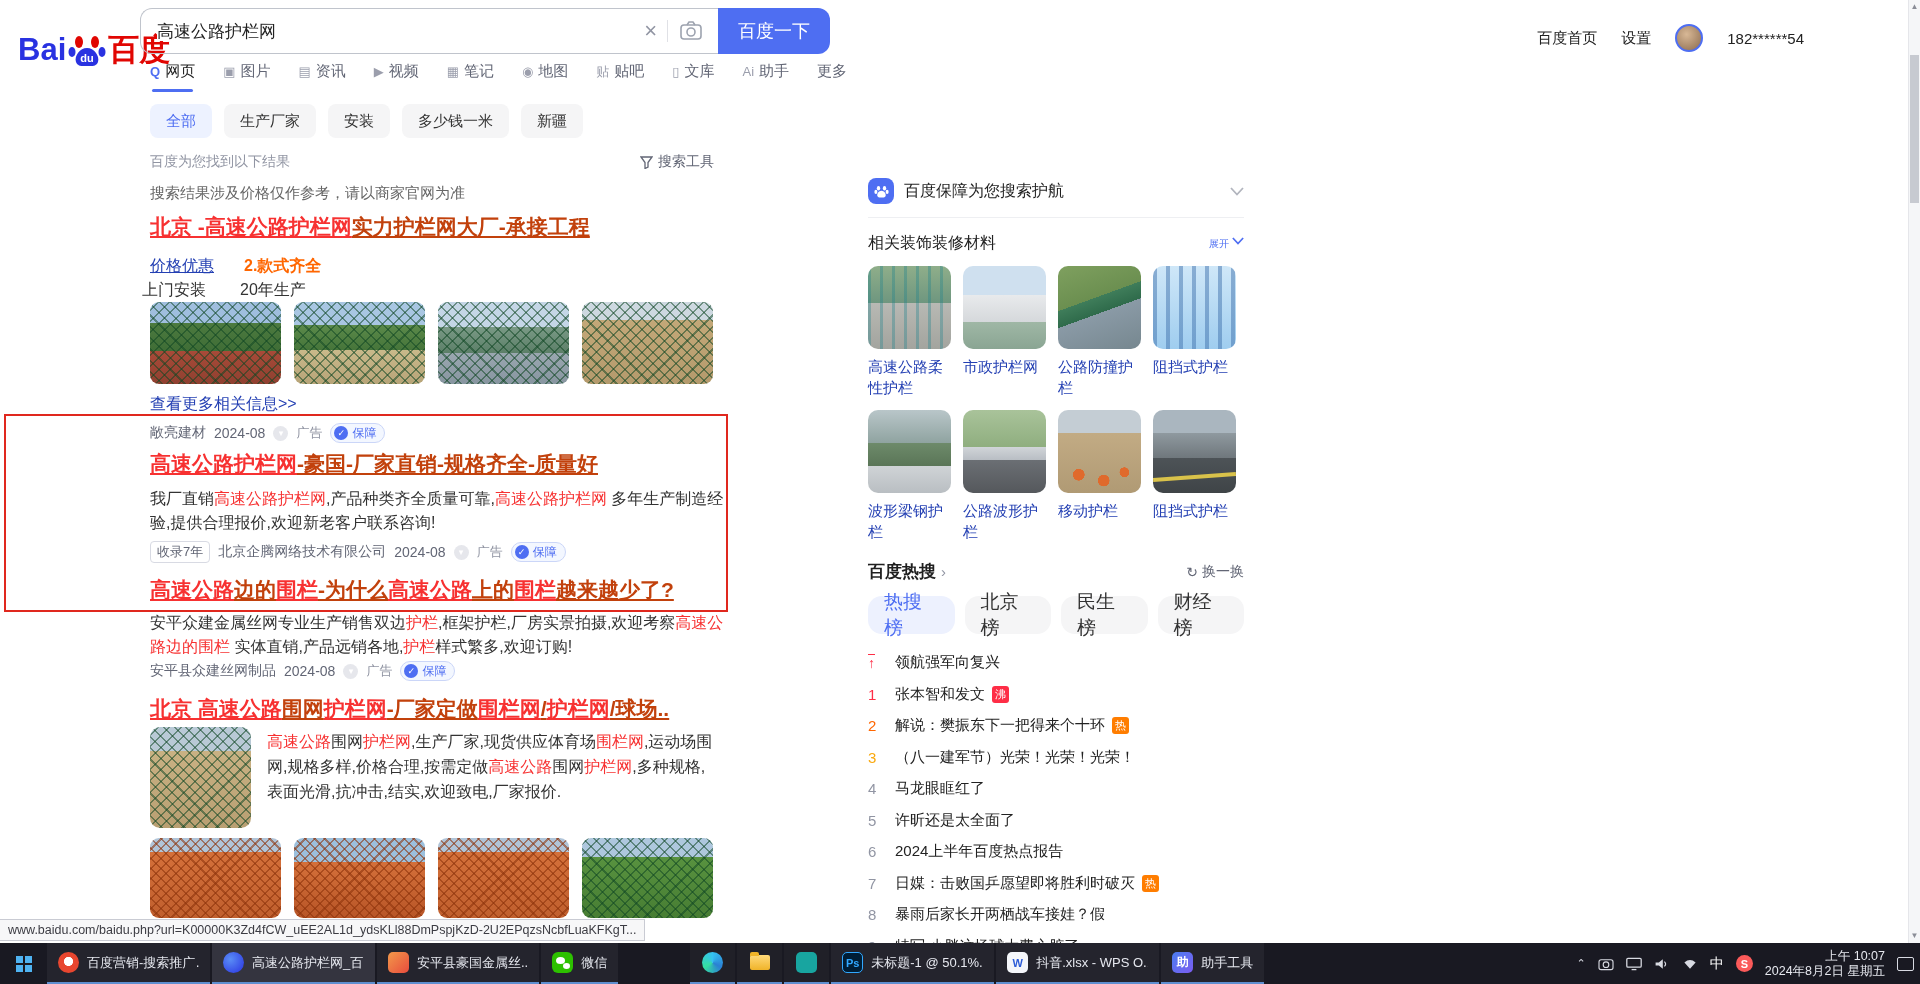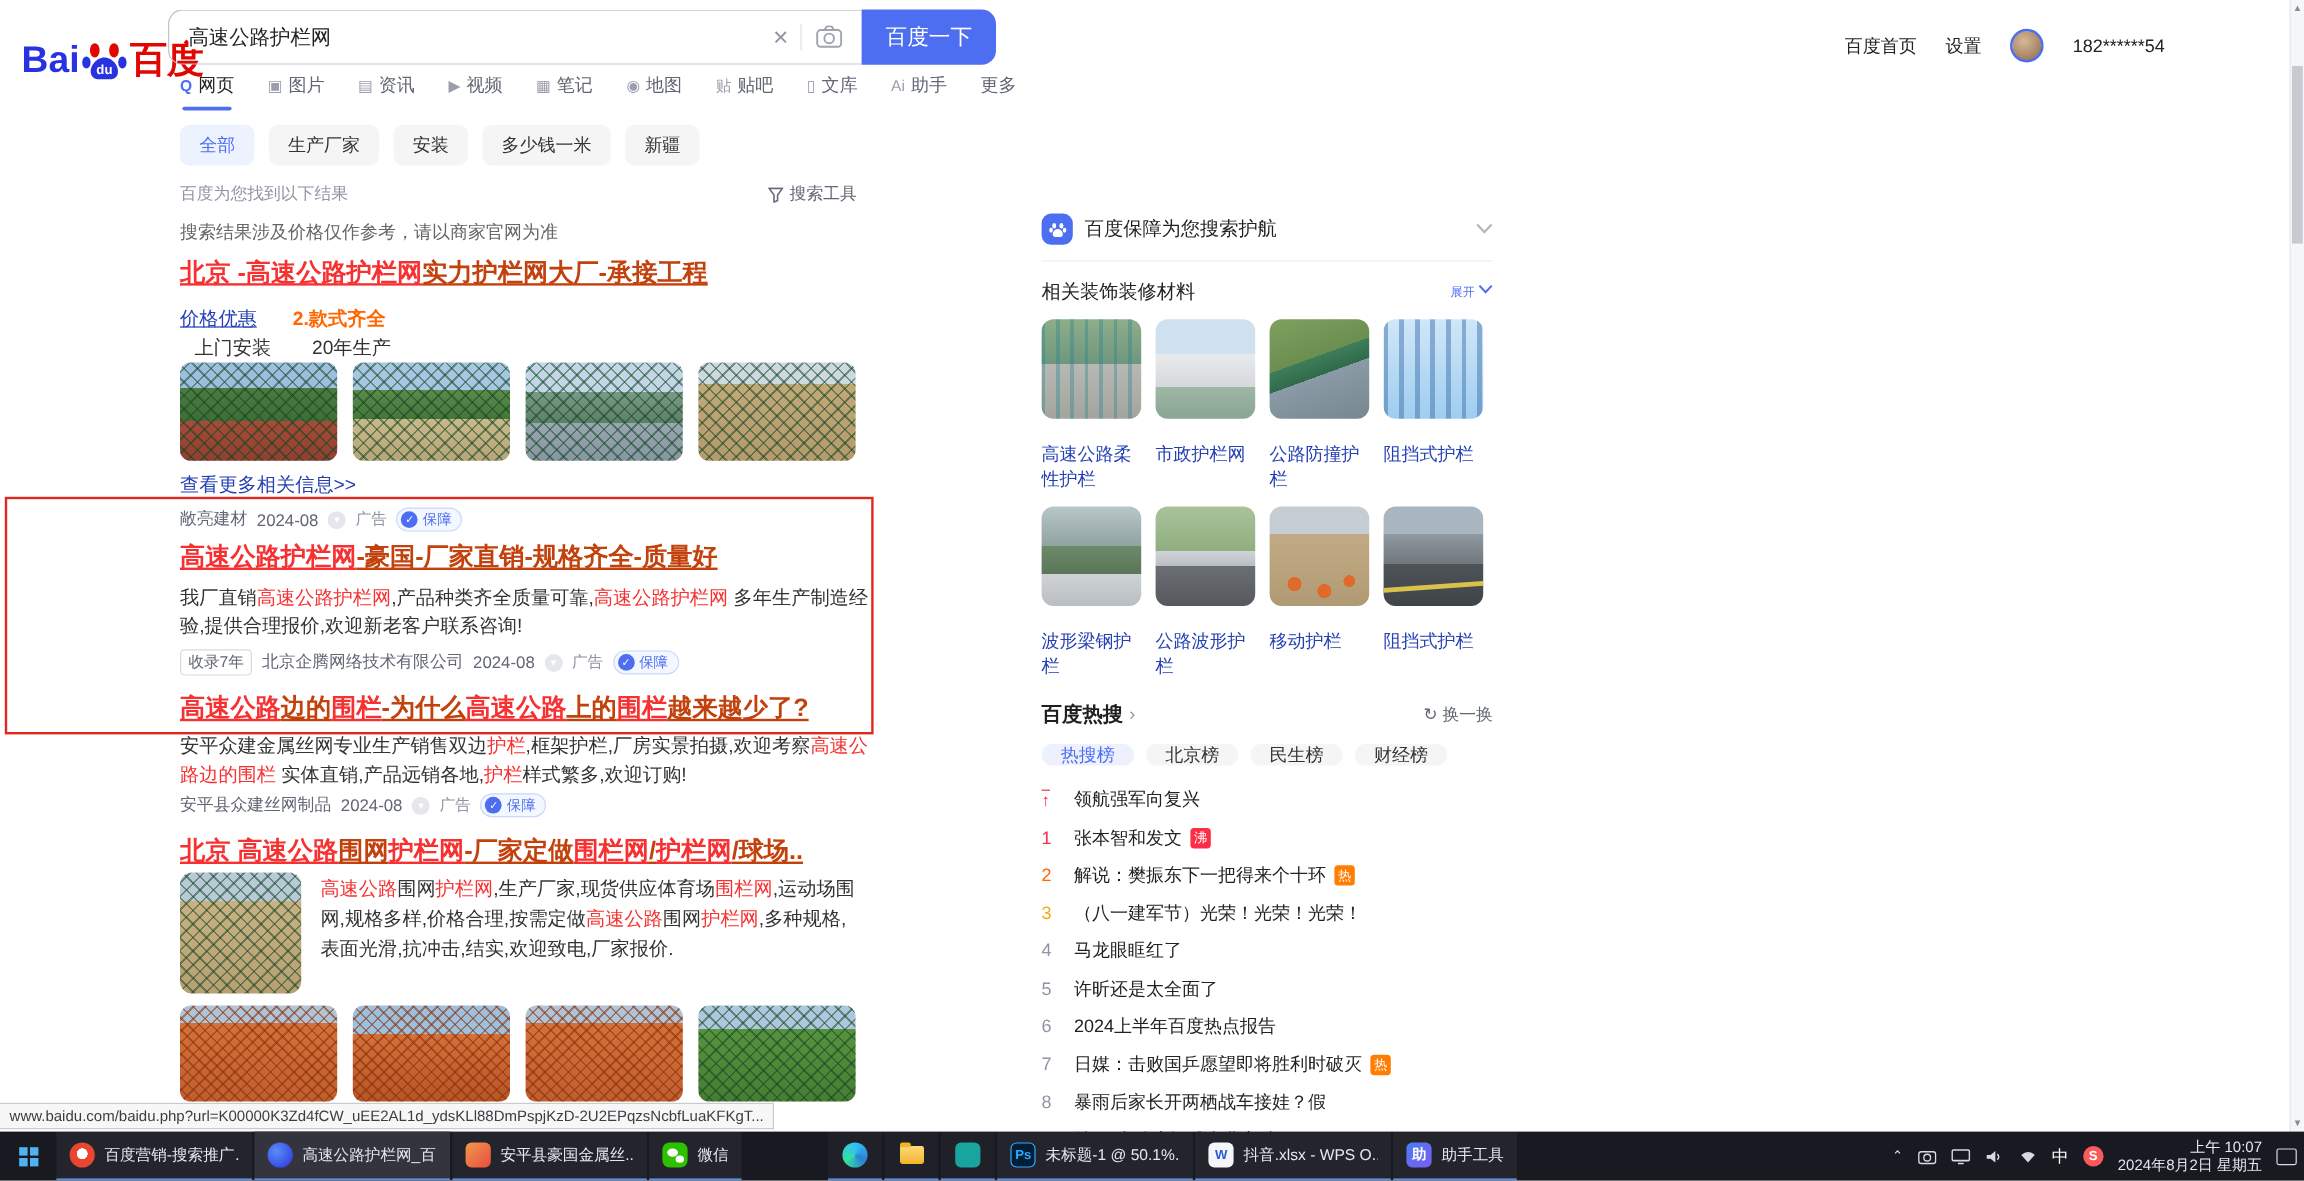--- a/index.html
+++ b/index.html
@@ -39,21 +39,21 @@
   
   .rtitle { position:absolute; left:150px; font-size:21px; white-space:nowrap; cursor:pointer; }
   .rtitle .seg { text-decoration:underline; }
   .seg-red { color:#F73131; }
   .seg-blue { color:#c2410c; }
   .seg-dark { color:#333; }
   .rdesc { position:absolute; left:150px; width:580px; font-size:16px; line-height:24px; color:#333; }
   .r1-sub { position:absolute; left:150px; top:256px; display:flex; gap:30px; font-size:16px; align-items:center; }
   .price-link { color:#2440B3; text-decoration:underline; cursor:pointer; }
   .style-good { color:#FF6600; font-weight:bold; }
-  .r1-attrs { position:absolute; left:162px; top:280px; display:flex; gap:34px; font-size:16px; color:#333; }
+  .r1-attrs { position:absolute; left:142px; top:280px; display:flex; gap:34px; font-size:16px; color:#333; }
   .thumbrow { position:absolute; left:150px; display:flex; gap:13px; }
   .thumb { border-radius:9px; position:relative; overflow:hidden; }
   .t-lg { width:131px; height:82px; }
   .t-b { width:131px; height:80px; }
   .mesh::after { content:""; position:absolute; inset:0;
     background:repeating-linear-gradient(45deg, rgba(15,70,35,.5) 0 1.5px, transparent 1.5px 8px),
                repeating-linear-gradient(-45deg, rgba(15,70,35,.5) 0 1.5px, transparent 1.5px 8px); }
   .mesh-o::after { content:""; position:absolute; inset:0;
     background:repeating-linear-gradient(45deg, rgba(140,50,10,.55) 0 1.5px, transparent 1.5px 7px),
                repeating-linear-gradient(-45deg, rgba(140,50,10,.55) 0 1.5px, transparent 1.5px 7px); }
@@ -82,40 +82,40 @@
   
   .sidebar { position:absolute; left:868px; top:178px; width:376px; }
   .guard-row { display:flex; align-items:center; gap:10px; padding-bottom:13px; border-bottom:1px solid #EEEFF2; font-size:16px; color:#1f1f1f; }
   .paw-badge { width:26px; height:26px; border-radius:8px; background:#4E6EF2; display:flex; align-items:center; justify-content:center; }
   .chev-right { margin-left:auto; }
   .related-head { margin-top:15px; display:flex; justify-content:space-between; align-items:center; font-size:16px; color:#222; }
   .expand { color:#4E6EF2; font-size:10px; display:flex; gap:3px; cursor:pointer; }
   .cards { margin-top:12px; display:grid; grid-template-columns:repeat(4,83px); column-gap:12px; row-gap:12px; }
   .card { cursor:pointer; }
   .card-img { width:83px; height:83px; border-radius:10px; position:relative; overflow:hidden; }
-  .card-label { margin-top:19px; font-size:15px; line-height:21px; color:#2440B3; }
+  .card-label { margin-top:7px; font-size:15px; line-height:21px; color:#2440B3; }
   .s1 { background:linear-gradient(180deg,#8fae8a 0%,#6e967f 45%,#b8b9b4 45%,#a3a49e 100%); }
   .s1::after { content:""; position:absolute; inset:0; background:repeating-linear-gradient(90deg, rgba(30,130,140,.7) 0 3px, transparent 3px 12px); opacity:.5; }
   .s2 { background:linear-gradient(180deg,#cfe0ef 0%,#cfe0ef 35%,#e8eaec 35%,#d5d8db 68%,#9fb7a5 68%,#8aa593 100%); }
   .s3 { background:linear-gradient(160deg,#7fa05f 0%,#6b8f50 40%,#3f7d5a 40%,#2f6b4b 55%,#8a9aa6 55%,#76878f 100%); }
   .s4 { background:linear-gradient(180deg,#cfe7f8 0%,#9fcdef 100%); }
   .s4::after { content:""; position:absolute; inset:0; background:repeating-linear-gradient(90deg, rgba(60,110,170,.8) 0 4px, transparent 4px 13px); opacity:.6; }
   .s5 { background:linear-gradient(180deg,#b9c6c9 0%,#8fa3a0 40%,#6d8a6a 40%,#5a7557 68%,#cfd3d6 68%,#b9bec2 100%); }
   .s6 { background:linear-gradient(180deg,#a9c39a 0%,#8fae7f 45%,#d0d4d8 45%,#b9bec4 60%,#6b6f74 60%,#55585c 100%); }
   .s7 { background:linear-gradient(180deg,#c4cdd4 0%,#c4cdd4 28%,#c2ab84 28%,#b09a74 100%); }
   .s7::after { content:""; position:absolute; inset:0;
       background:radial-gradient(circle 6px at 25% 78%, #e06a2c 95%, transparent), radial-gradient(circle 6px at 55% 85%, #e06a2c 95%, transparent), radial-gradient(circle 5px at 80% 75%, #e06a2c 95%, transparent); }
   .s8 { background:linear-gradient(180deg,#aab6bf 0%,#aab6bf 28%,#8f999f 28%,#6f777c 58%,#4d5357 58%,#3f4447 100%); }
   .s8::after { content:""; position:absolute; left:0; right:0; bottom:14px; height:4px; background:#d9c24a; transform:rotate(-4deg); }
   .hot-head { margin-top:18px; display:flex; justify-content:space-between; align-items:center; }
   .hot-title { font-size:17px; font-weight:bold; color:#1f1f1f; display:flex; align-items:center; gap:5px; cursor:pointer; }
   .hot-title .gt { color:#9195A3; font-weight:normal; font-size:15px; }
   .refresh { font-size:14px; color:#626675; display:flex; align-items:center; gap:4px; cursor:pointer; }
   .hot-tabs { margin-top:13px; display:flex; gap:10px; }
-  .htab { height:18px; padding:0 16px; border-radius:14px; background:#F5F5F6; font-size:15px; color:#333; display:flex; align-items:center; cursor:pointer; }
+  .htab { height:38px; padding:0 16px; border-radius:14px; background:#F5F5F6; font-size:19px; color:#333; display:flex; align-items:center; cursor:pointer; }
   .htab.active { background:#EDF1FE; color:#4E6EF2; }
   .hot-list { margin-top:13px; }
   .hot-item { display:flex; align-items:center; height:31.5px; font-size:15px; color:#222; cursor:pointer; }
   .rank { width:18px; text-align:left; font-size:15px; flex:none; }
   .r-top { color:#FE2D46; text-decoration:overline; font-size:14px; }
   .r-1 { color:#FE2D46; } .r-2 { color:#FF6600; } .r-3 { color:#FAA90E; } .r-n { color:#9195A3; }
   .hot-text { margin-left:9px; white-space:nowrap; }
   .hbadge { font-size:11px; color:#fff; border-radius:3px; padding:1px 3px; margin-left:7px; flex:none; }
   .b-fei { background:#FE2D46; } .b-re { background:#FF7D00; }
 

